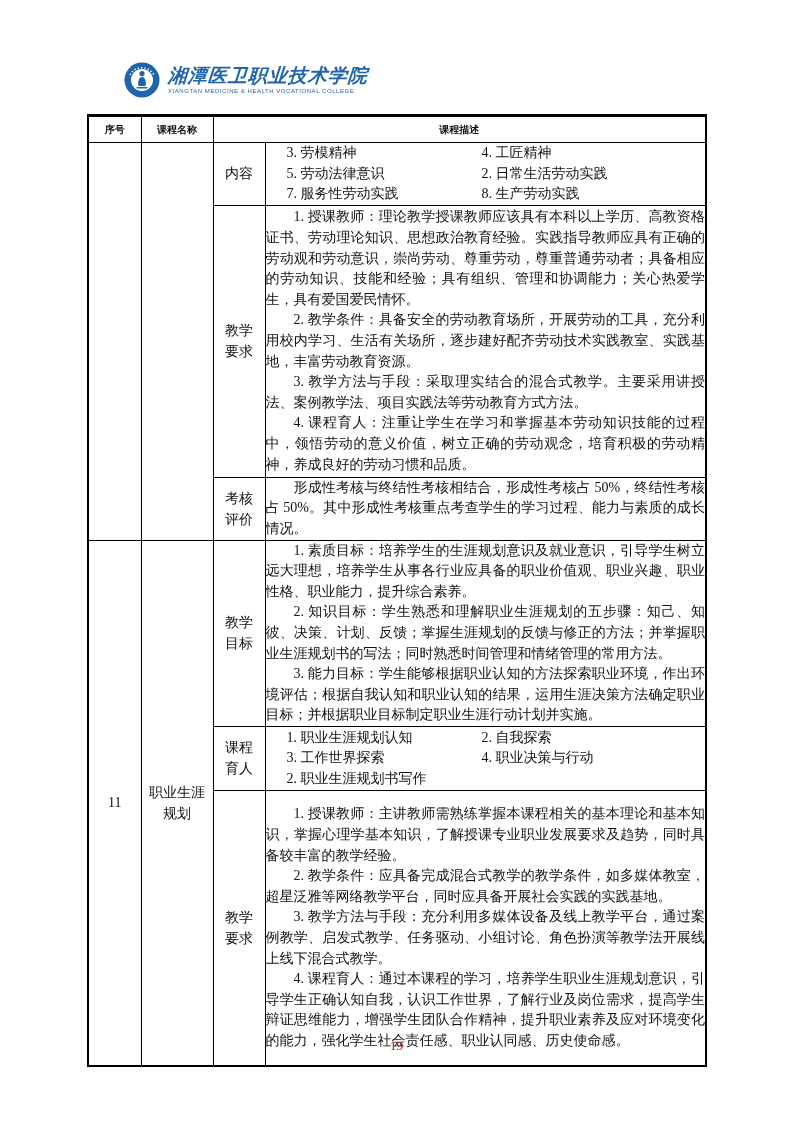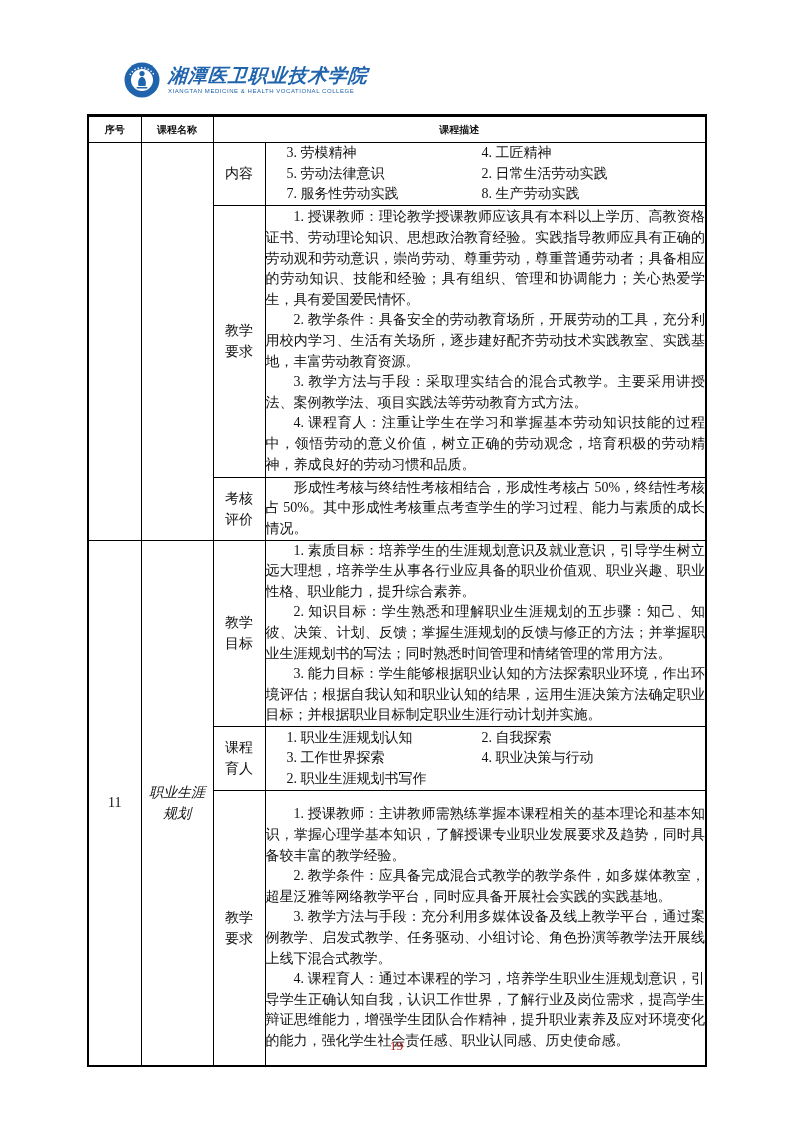--- a/index.html
+++ b/index.html
@@ -22,21 +22,21 @@
   }
   
   table.course {
     position:absolute; left:87px; top:114px; width:618px;
     border-collapse:collapse; table-layout:fixed; font-size:14px;
   }
   table.course { border:2px solid #000; border-top-width:3px; }
   table.course th, table.course td { border:1px solid #000; padding:0; }
   th.hdr { font-size:10px; font-weight:bold; height:25px; text-align:center; }
   td.no-cell, td.name-cell { text-align:center; vertical-align:middle; font-size:14px; }
-  td.name-cell div { width:60px; margin:4px auto; line-height:1.5;font-style:italic; }
+  td.name-cell div { width:60px; margin:4px auto; line-height:1.5; }
   td.label-cell { text-align:center; vertical-align:middle;text-decoration:underline; }
   td.label-cell span { display:inline-block; width:2em; line-height:1.5; }
   td.content-cell { vertical-align:middle; padding:2px 7px; }
   p.para { margin:0; text-indent:2em; text-align:justify; line-height:20.6px; }
   .pair-line { display:flex; line-height:20.6px; padding-left:21px;gap:32px; }
   .pair-left { width:163px; flex:none; }
   .pair-right { flex:1; }
   
   .page-number {
     position:absolute; left:0; top:1038px; width:100%; text-align:center;

